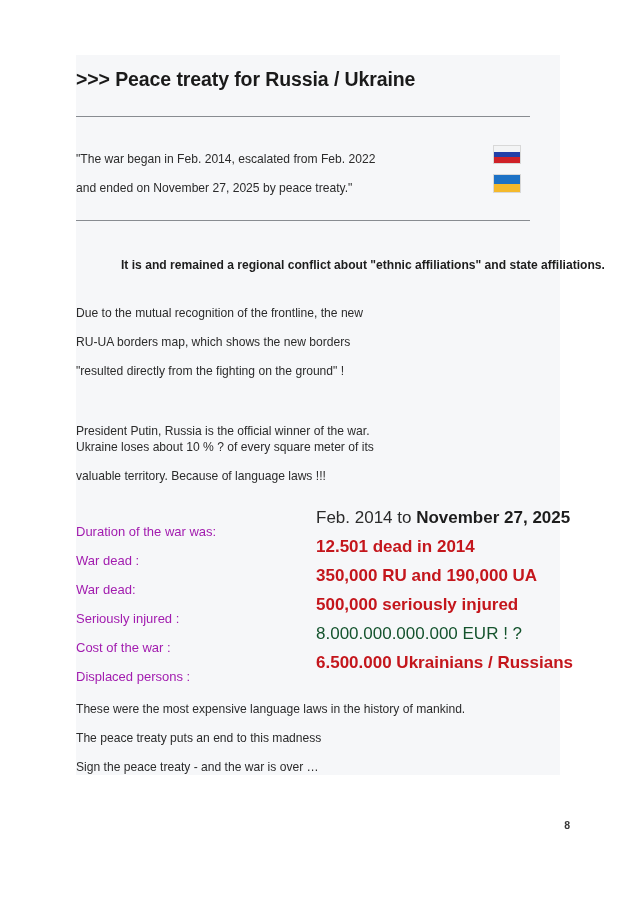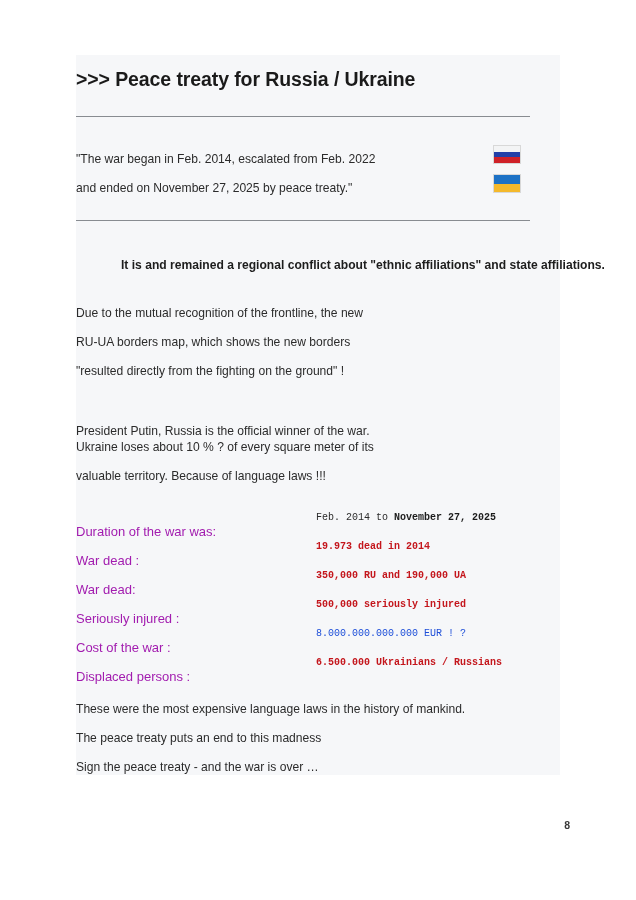--- a/index.html
+++ b/index.html
@@ -135,32 +135,31 @@
     top: 14px;
     font-size: 13px;
     color: #a21caf;
     line-height: 16px;
     white-space: nowrap;
   }
   .stat-value {
     position: absolute;
     left: 240px;
     top: 0px;
-    font-size: 10px;
+    font-size: 17px;
     line-height: 16px;
     white-space: nowrap;
     color: #2b2b2b;
-    font-family: Liberation Mono, monospace;
   }
   .stat-value.red {
     color: #c4161c;
     font-weight: bold;
   }
   .stat-value.red-plain {
-    color: #1d4ed8;
+    color: #14532d;
     font-weight: normal;
     text-align: right;
   }
   .stat-value .em {
     font-weight: bold;
     color: #1d1d1d;
   }
 
   
   .f1 { top: 646px; }
@@ -220,21 +219,21 @@
 
       <div class="stats">
 
         <div class="stat-row">
           <div class="stat-label">Duration of the war was:</div>
           <div class="stat-value"><span>Feb. 2014 to </span><span class="em">November 27, 2025</span></div>
         </div>
 
         <div class="stat-row">
           <div class="stat-label">War dead :</div>
-          <div class="stat-value red">19.973 dead in 2014</div>
+          <div class="stat-value red">12.501 dead in 2014</div>
         </div>
 
         <div class="stat-row">
           <div class="stat-label">War dead:</div>
           <div class="stat-value red">350,000 RU and 190,000 UA</div>
         </div>
 
         <div class="stat-row">
           <div class="stat-label">Seriously injured :</div>
           <div class="stat-value red">500,000 seriously injured</div>

